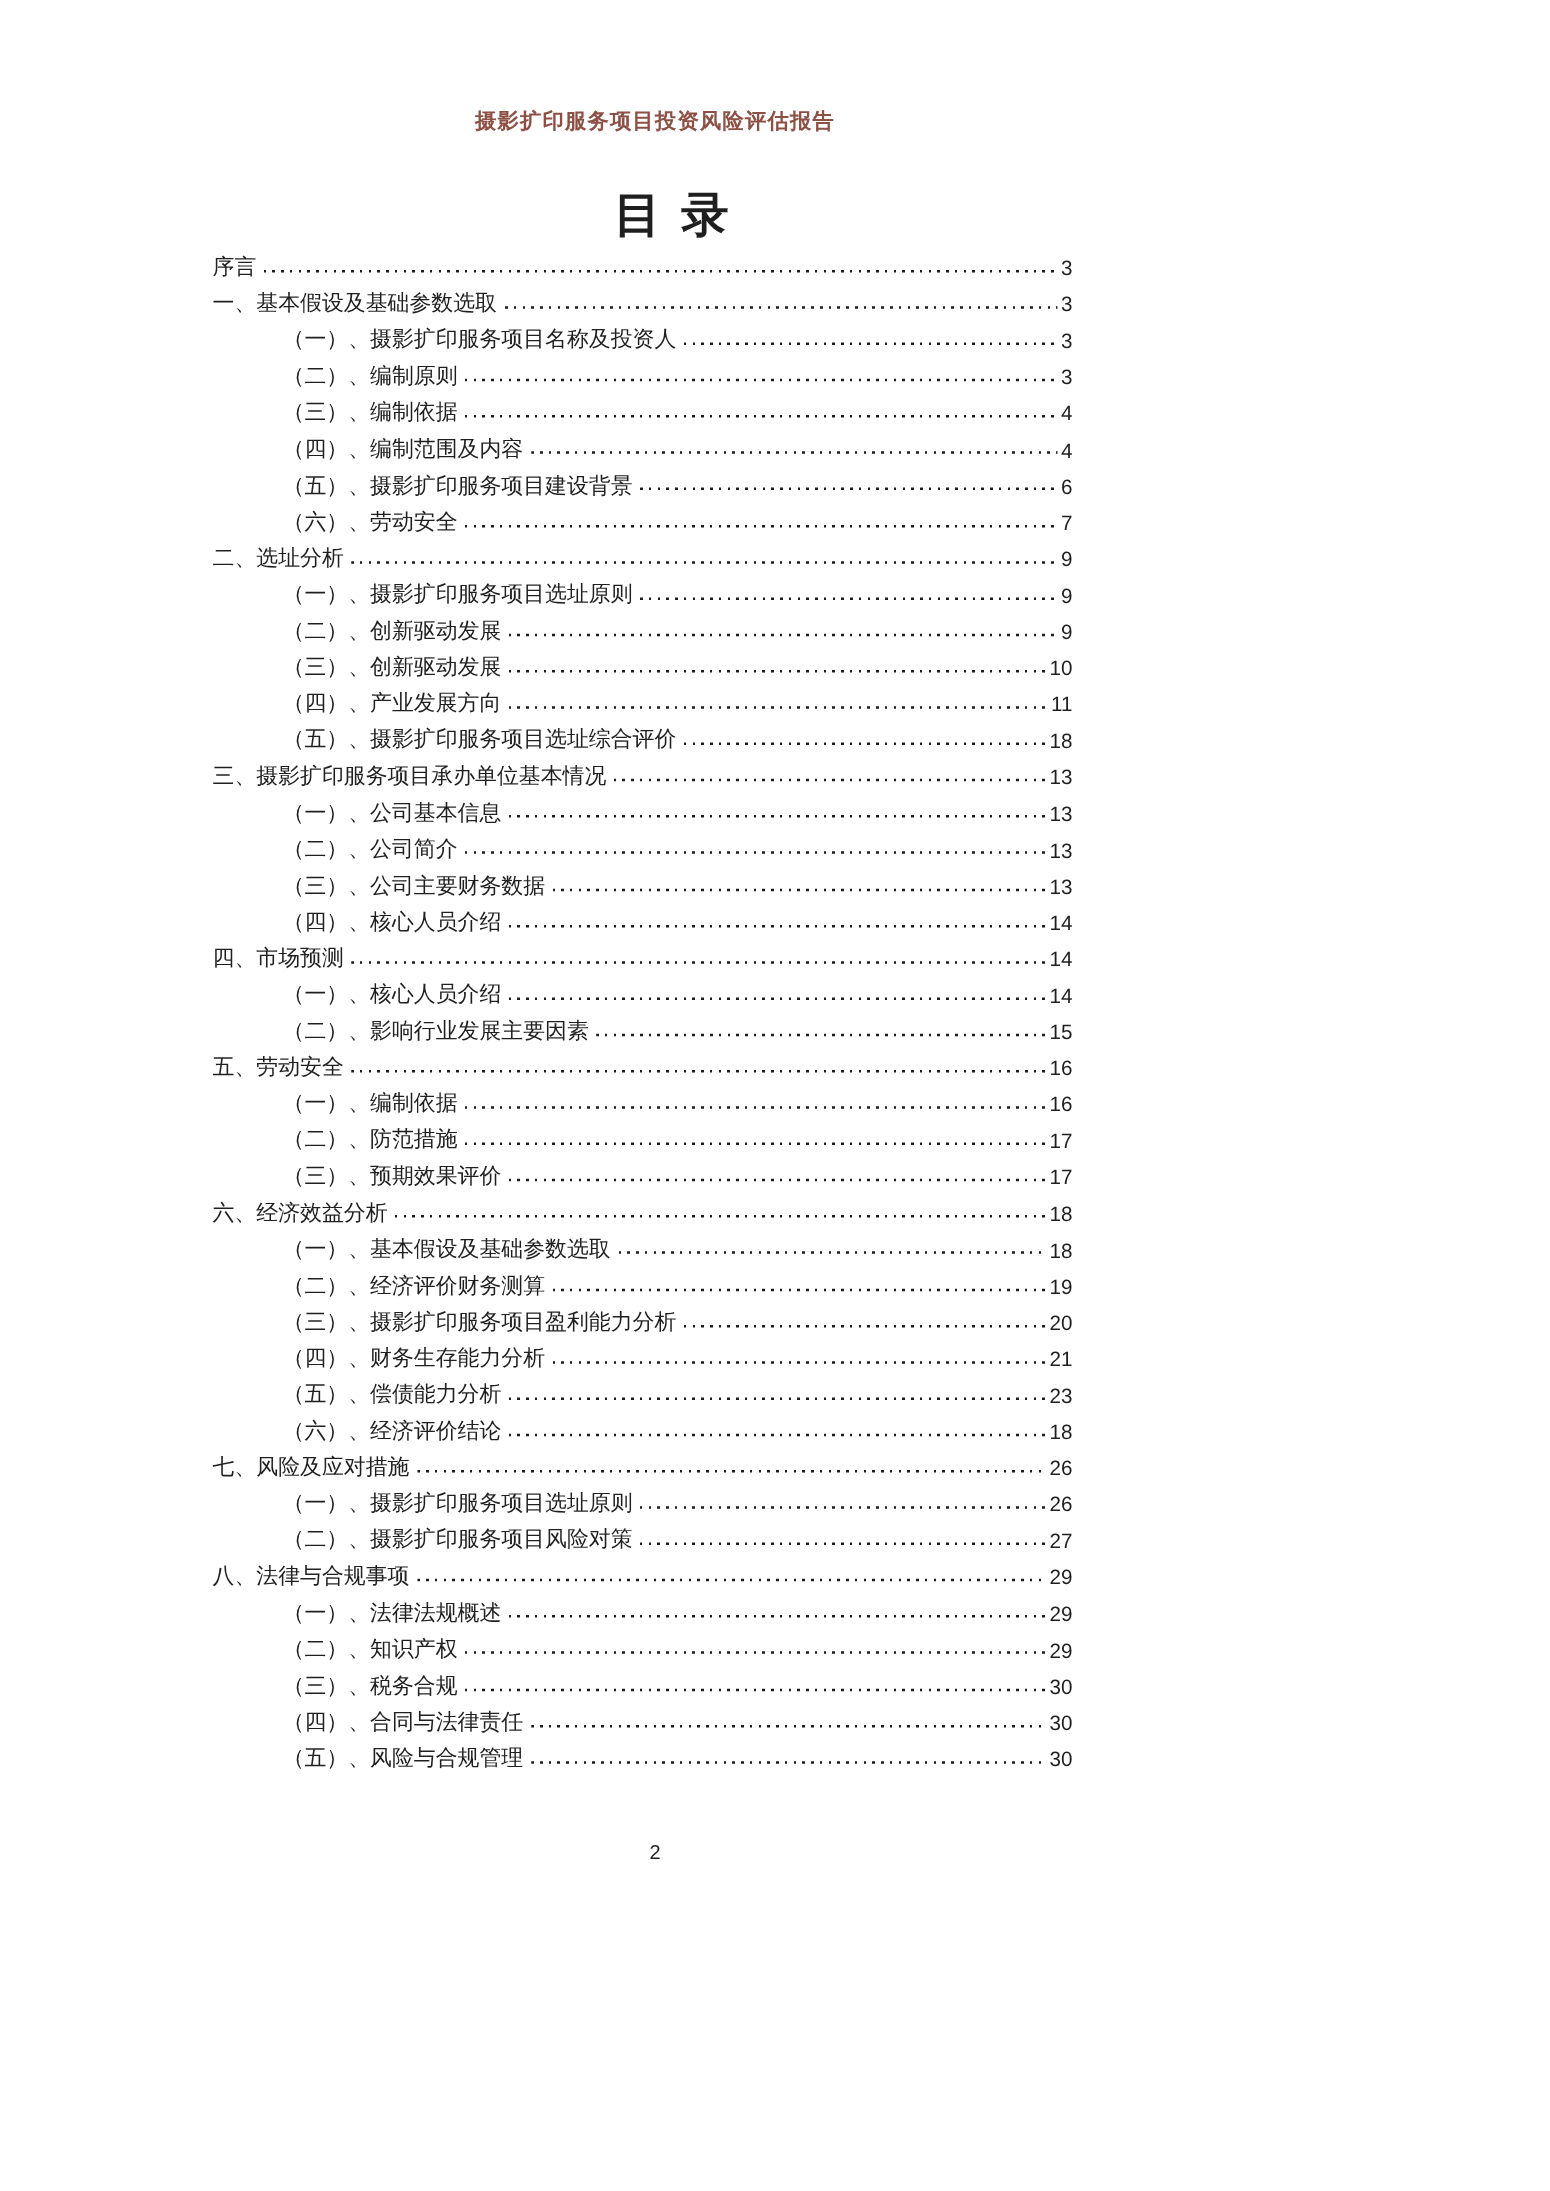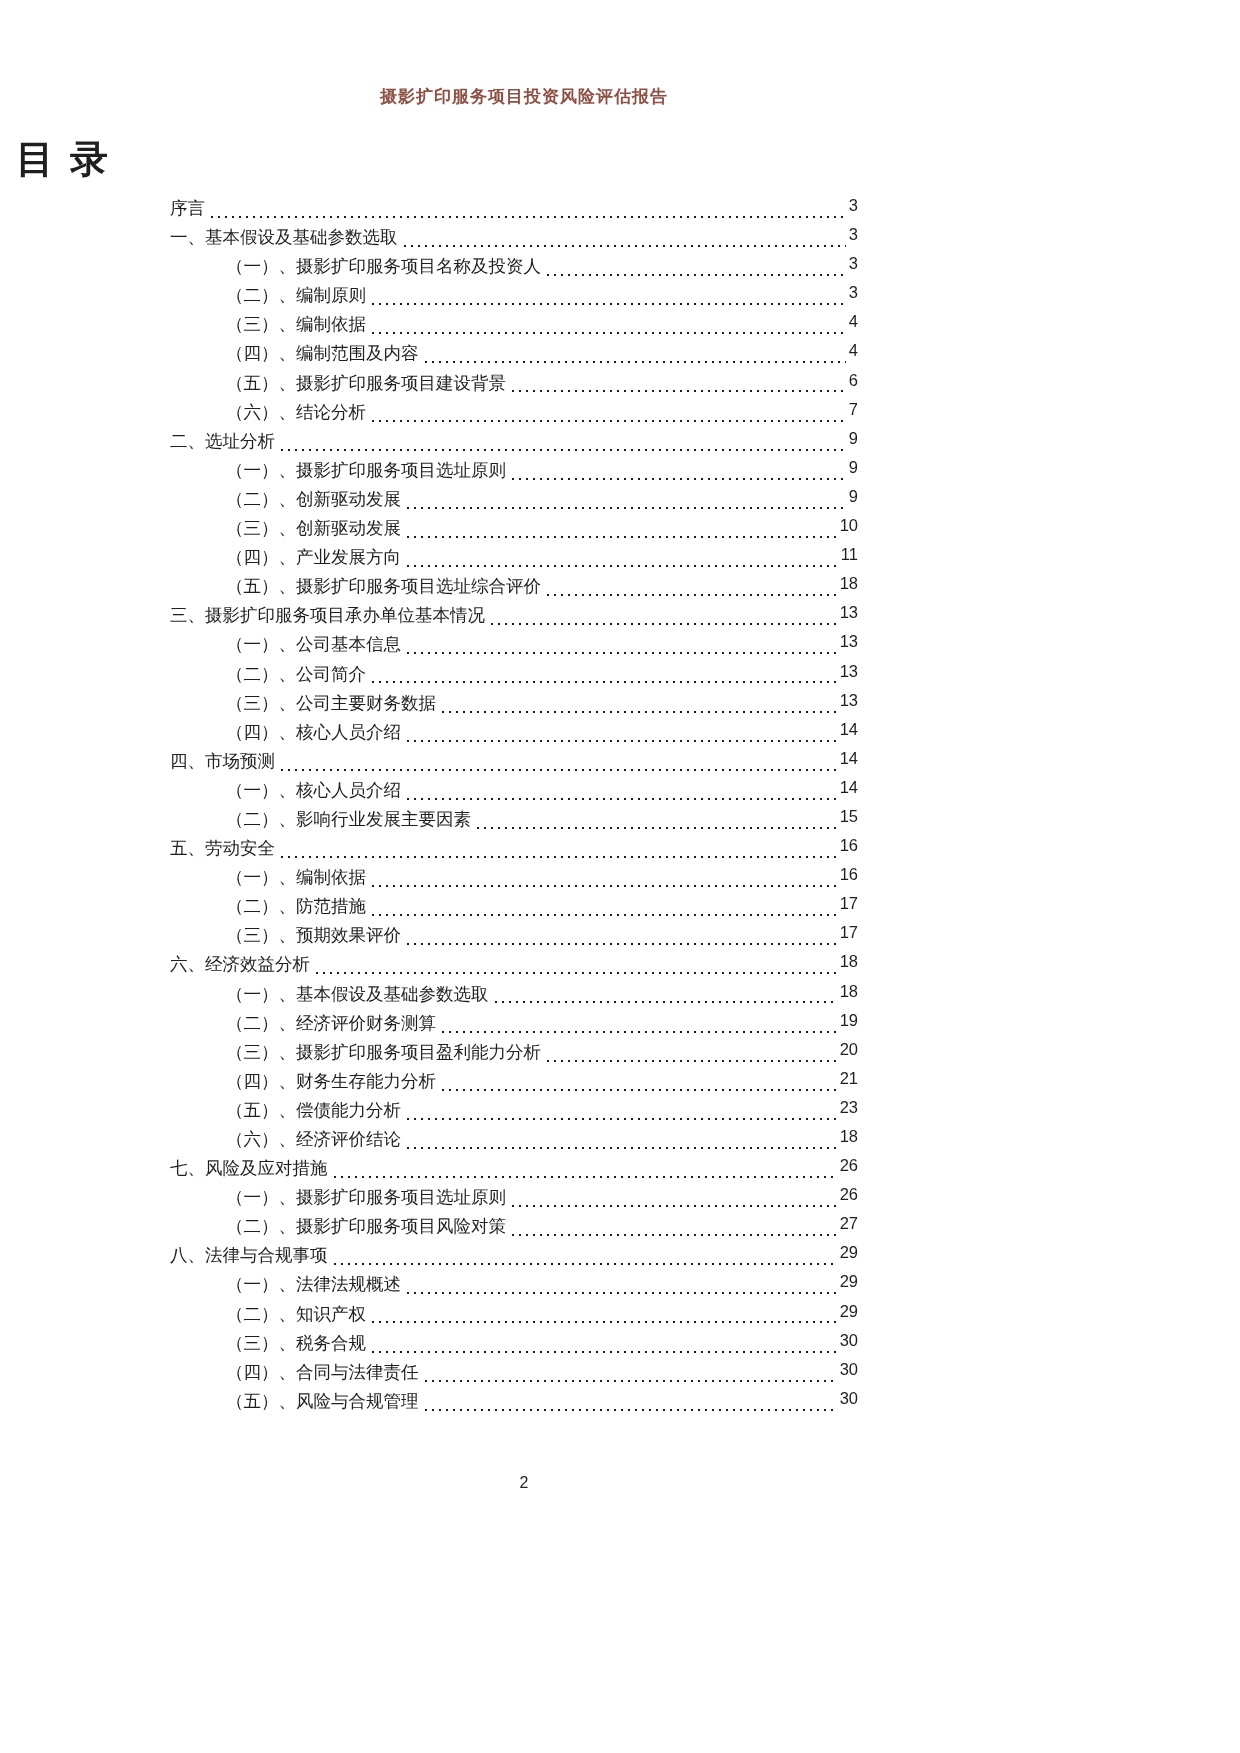--- a/index.html
+++ b/index.html
@@ -24,36 +24,36 @@
     text-align: center;
     font-size: 17px;
     font-weight: bold;
     letter-spacing: 1px;
   }
   .toc-title {
     position: absolute;
     top: 134px;
     left: 0;
     width: 100%;
-    margin: 0;
-    text-align: left;
+    margin: 13px;
+    text-align: center;
     font-size: 38px;
     font-weight: bold;
     letter-spacing: 16px;
     text-indent: 16px;
   }
   .toc {
     position: absolute;
     top: 196px;
     left: 170px;
     right: 190px;
   }
   .toc-row {
     display: flex;
-    align-items: flex-start;
+    align-items: flex-end;
     height: 29.1px;
     font-size: 17.5px;
     cursor: pointer;
   }
   .toc-row.level-2 {
     padding-left: 56px;
   }
   .toc-label {
     white-space: nowrap;
   }
@@ -120,21 +120,21 @@
         <span class="toc-label">（四）、编制范围及内容</span>
         <span class="toc-dots"></span>
         <span class="toc-page">4</span>
       </div>
       <div class="toc-row level-2">
         <span class="toc-label">（五）、摄影扩印服务项目建设背景</span>
         <span class="toc-dots"></span>
         <span class="toc-page">6</span>
       </div>
       <div class="toc-row level-2">
-        <span class="toc-label">（六）、结论分析</span>
+        <span class="toc-label">（六）、劳动安全</span>
         <span class="toc-dots"></span>
         <span class="toc-page">7</span>
       </div>
       <div class="toc-row level-1">
         <span class="toc-label">二、选址分析</span>
         <span class="toc-dots"></span>
         <span class="toc-page">9</span>
       </div>
       <div class="toc-row level-2">
         <span class="toc-label">（一）、摄影扩印服务项目选址原则</span>

